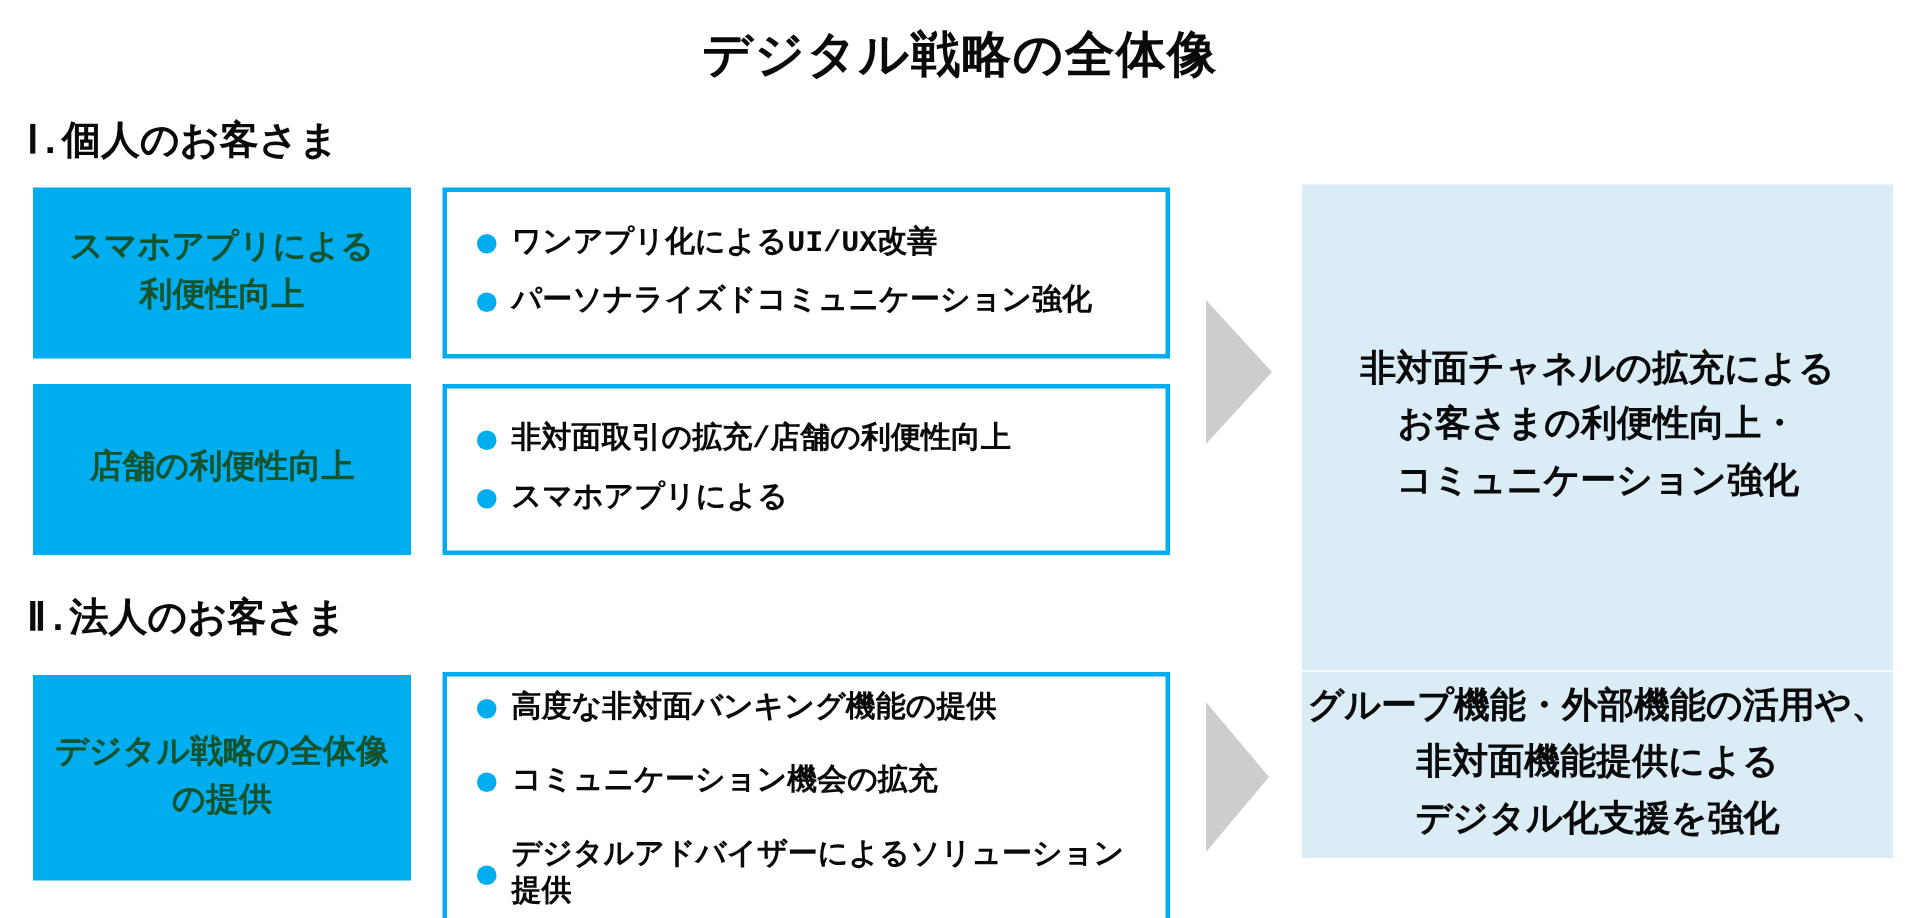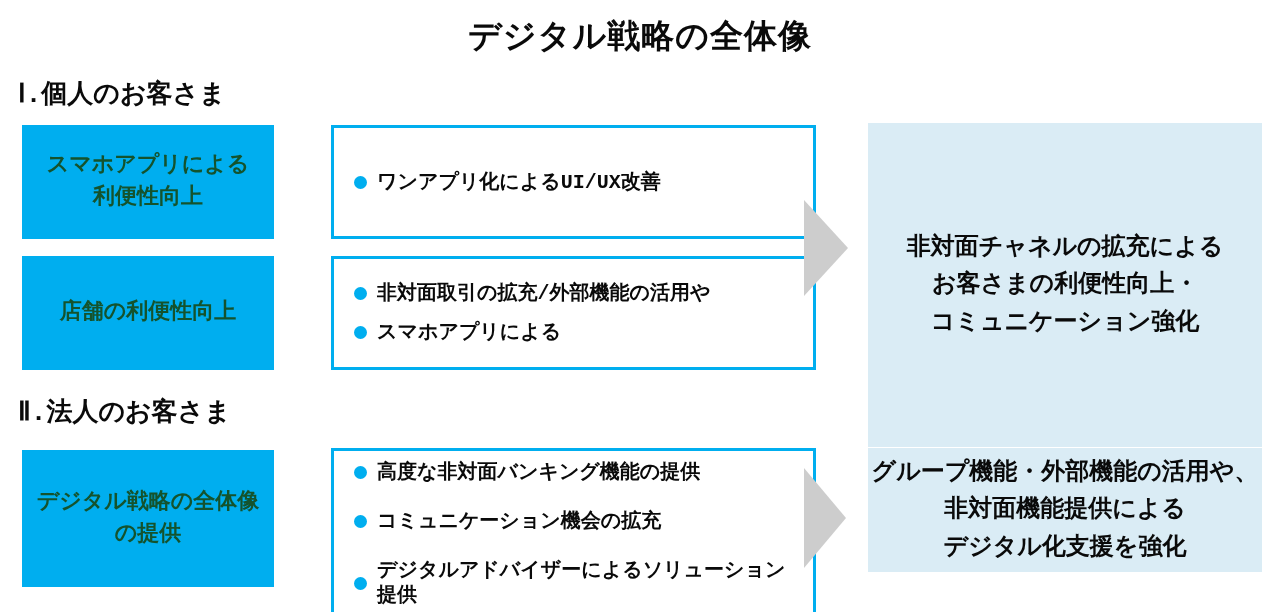--- a/index.html
+++ b/index.html
@@ -43,21 +43,20 @@
   }
   .detail-box {
     position: absolute;
     background: #ffffff;
     border: 3px solid #00AEEF;
     display: flex;
     flex-direction: column;
     justify-content: center;
     gap: 14px;
     padding: 10px 14px 10px 20px;
-    margin-left: 36px;
   }
   .bullet {
     display: flex;
     align-items: center;
     font-size: 20px;
     font-weight: bold;
     line-height: 1.25;
   }
   .dot {
     flex: 0 0 auto;
@@ -112,30 +111,34 @@
   <div class="blue-box" style="left:22px;top:125px;width:252px;height:114px">
     <span class="pre">スマホアプリによる
 利便性向上</span>
   </div>
 
   <div class="detail-box" style="left:295px;top:125px;width:485px;height:114px">
     <div class="bullet">
       <span class="dot"></span>
       <span>ワンアプリ化によるUI/UX改善</span>
     </div>
+    <div class="bullet">
+      <span class="dot"></span>
+      <span>パーソナライズドコミュニケーション強化</span>
+    </div>
   </div>
 
   <div class="blue-box" style="left:22px;top:256px;width:252px;height:114px">
     <span class="pre">店舗の利便性向上</span>
   </div>
 
   <div class="detail-box" style="left:295px;top:256px;width:485px;height:114px">
     <div class="bullet">
       <span class="dot"></span>
-      <span>非対面取引の拡充/外部機能の活用や</span>
+      <span>非対面取引の拡充/店舗の利便性向上</span>
     </div>
     <div class="bullet">
       <span class="dot"></span>
       <span>スマホアプリによる</span>
     </div>
   </div>
 
   <div class="arrow arrow-1"></div>
 
   <div class="outcome" style="left:868px;top:123px;width:394px;height:324px">

